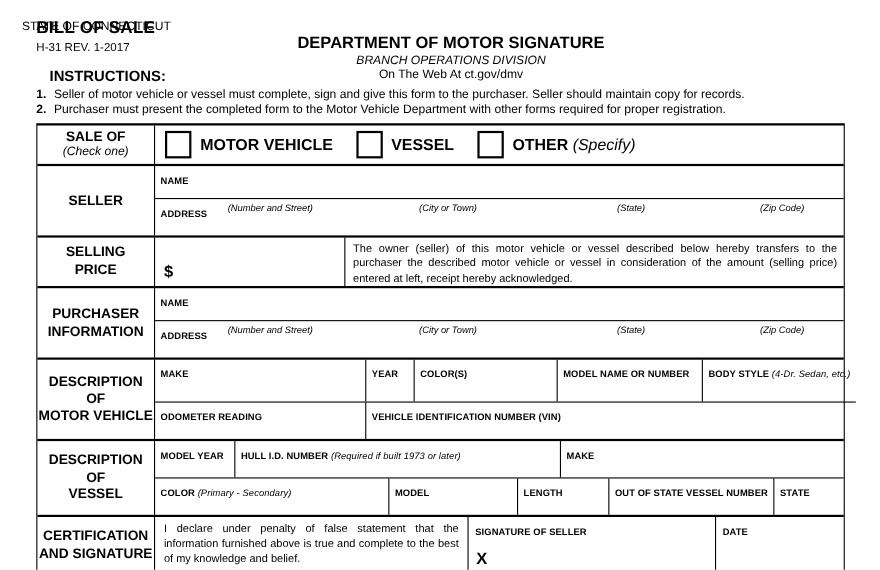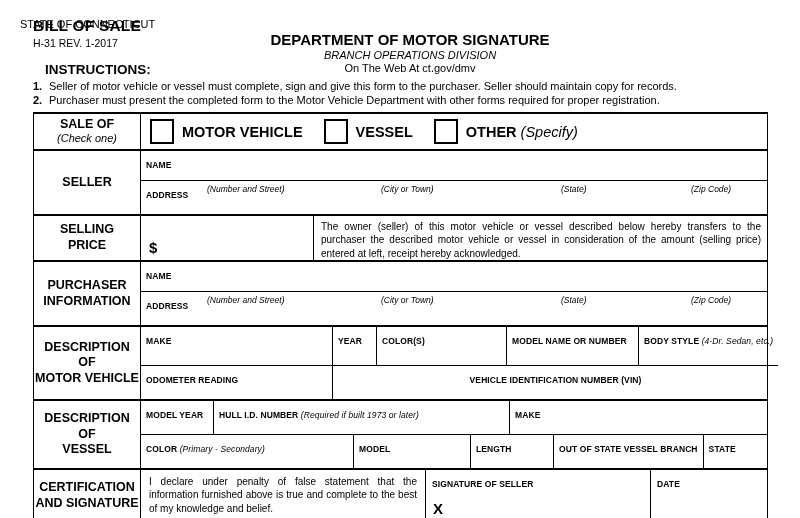--- a/index.html
+++ b/index.html
@@ -394,21 +394,21 @@
             <span class="fld-label">MODEL NAME OR NUMBER</span>
           </div>
           <div class="fld" style="flex:1 1 auto; height:38px;">
             <span class="fld-label"><span>BODY STYLE</span> <span class="note">(4-Dr. Sedan, etc.)</span></span>
           </div>
         </div>
         <div class="subrow">
           <div class="fld" style="flex:0 0 191px; height:33px;">
             <span class="fld-label">ODOMETER READING</span>
           </div>
-          <div class="fld" style="flex:1 1 auto; height:33px;text-align:center;">
+          <div class="fld" style="flex:1 1 auto; height:33px;">
             <span class="fld-label">VEHICLE IDENTIFICATION NUMBER (VIN)</span>
           </div>
         </div>
       </div>
     </div>
 
     <div class="row">
       <div class="lbl-cell">
         <span>DESCRIPTION</span>
         <span>OF</span>
@@ -430,21 +430,21 @@
           <div class="fld" style="flex:0 0 168px; height:33px;">
             <span class="fld-label"><span>COLOR</span> <span class="note">(Primary - Secondary)</span></span>
           </div>
           <div class="fld" style="flex:0 0 117px; height:33px;margin-left:44px;">
             <span class="fld-label">MODEL</span>
           </div>
           <div class="fld" style="flex:0 0 83px; height:33px;">
             <span class="fld-label">LENGTH</span>
           </div>
           <div class="fld" style="flex:0 0 142px; height:33px;">
-            <span class="fld-label">OUT OF STATE VESSEL BRANCH</span>
+            <span class="fld-label">OUT OF STATE VESSEL NUMBER</span>
           </div>
           <div class="fld" style="flex:1 1 auto; height:33px;">
             <span class="fld-label">STATE</span>
           </div>
         </div>
       </div>
     </div>
 
     <div class="row">
       <div class="lbl-cell">

